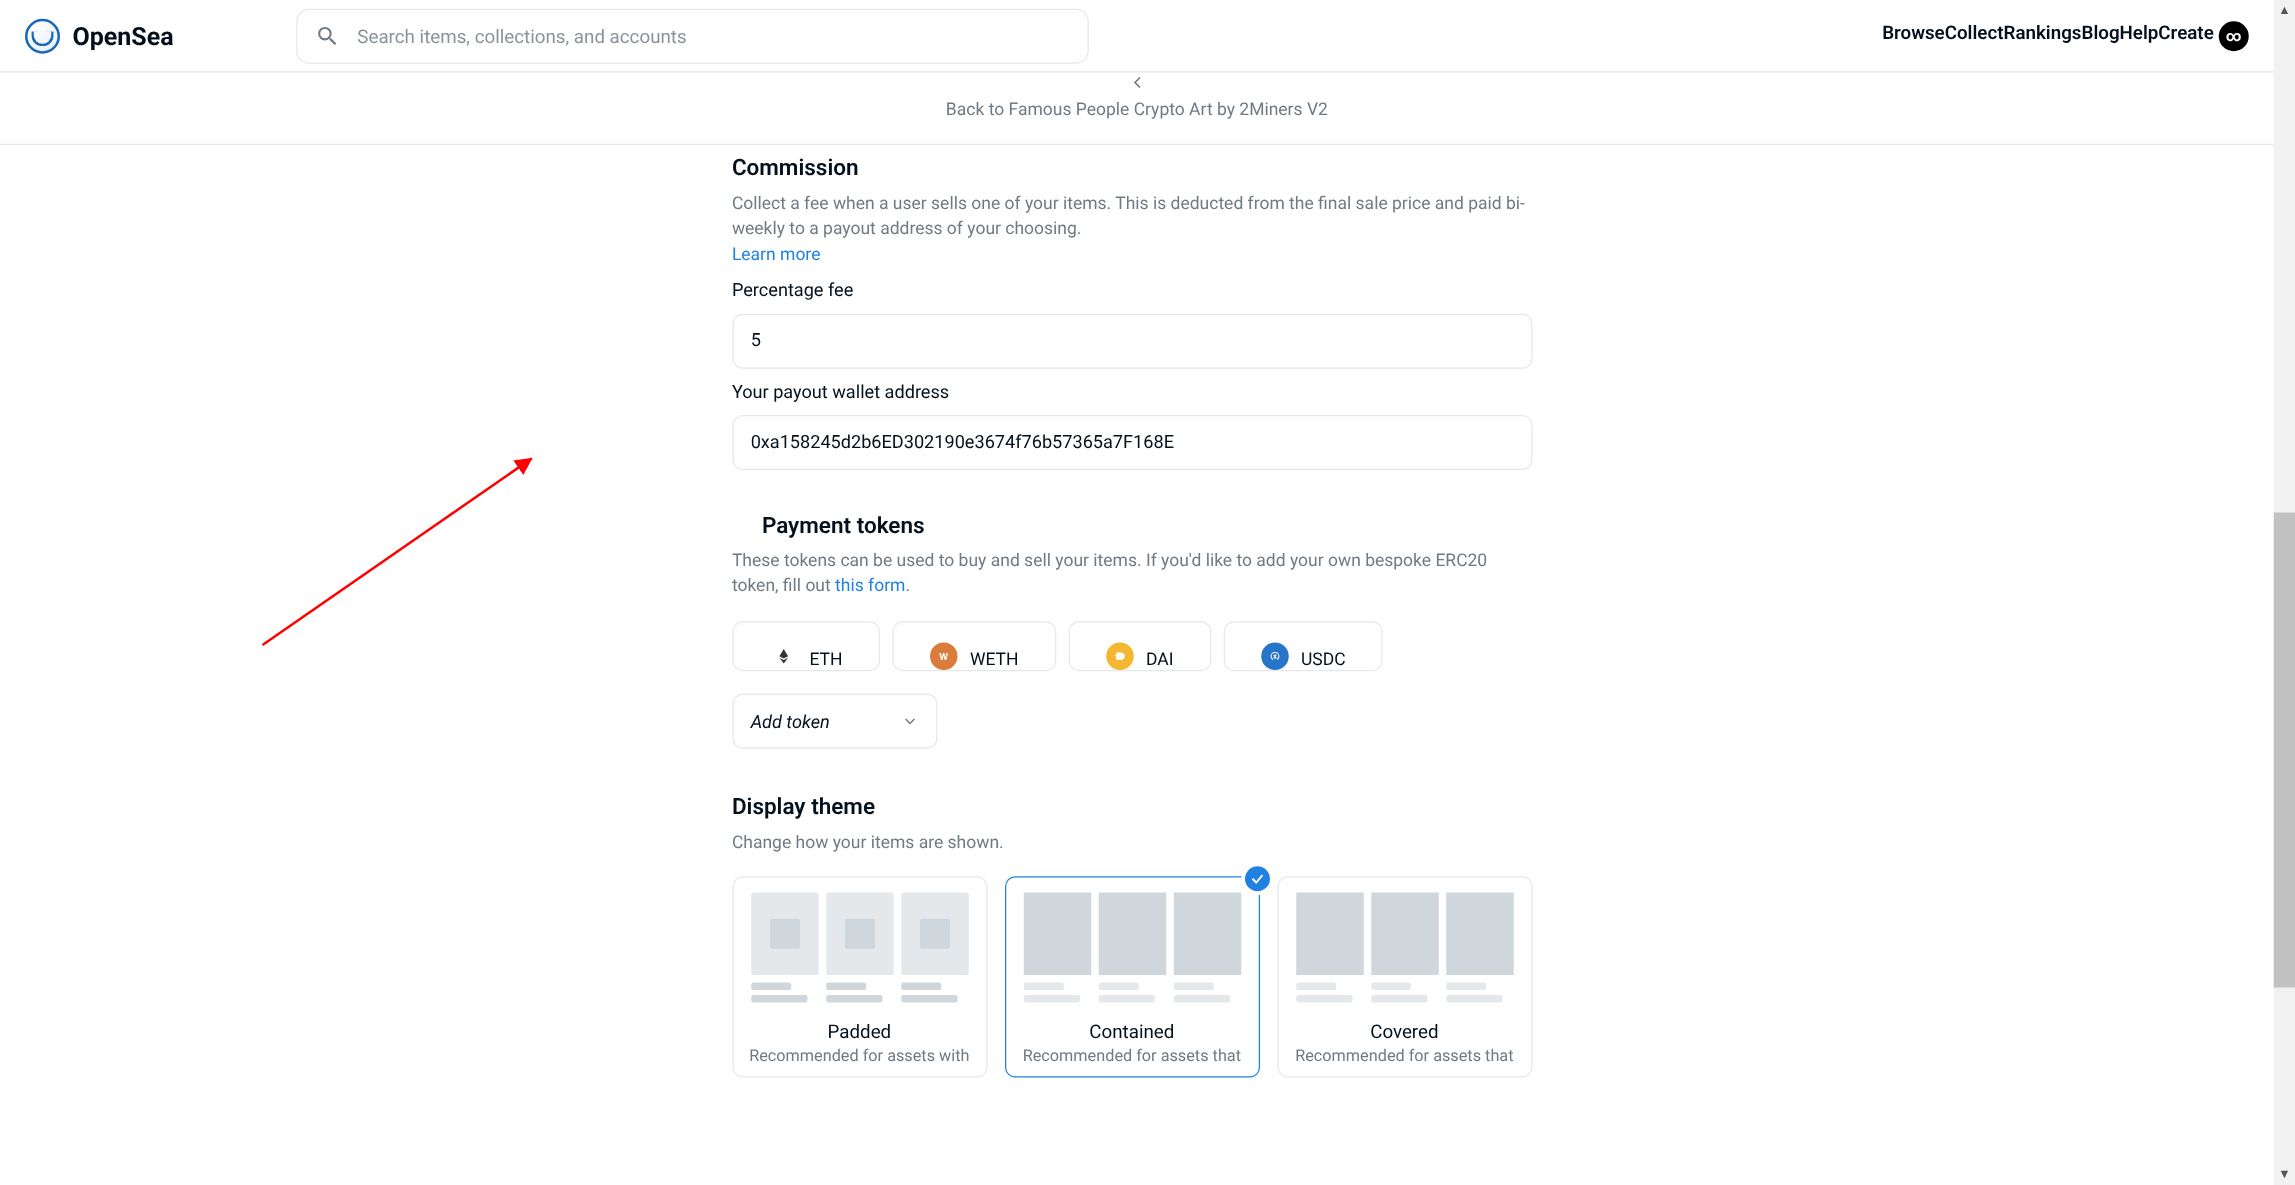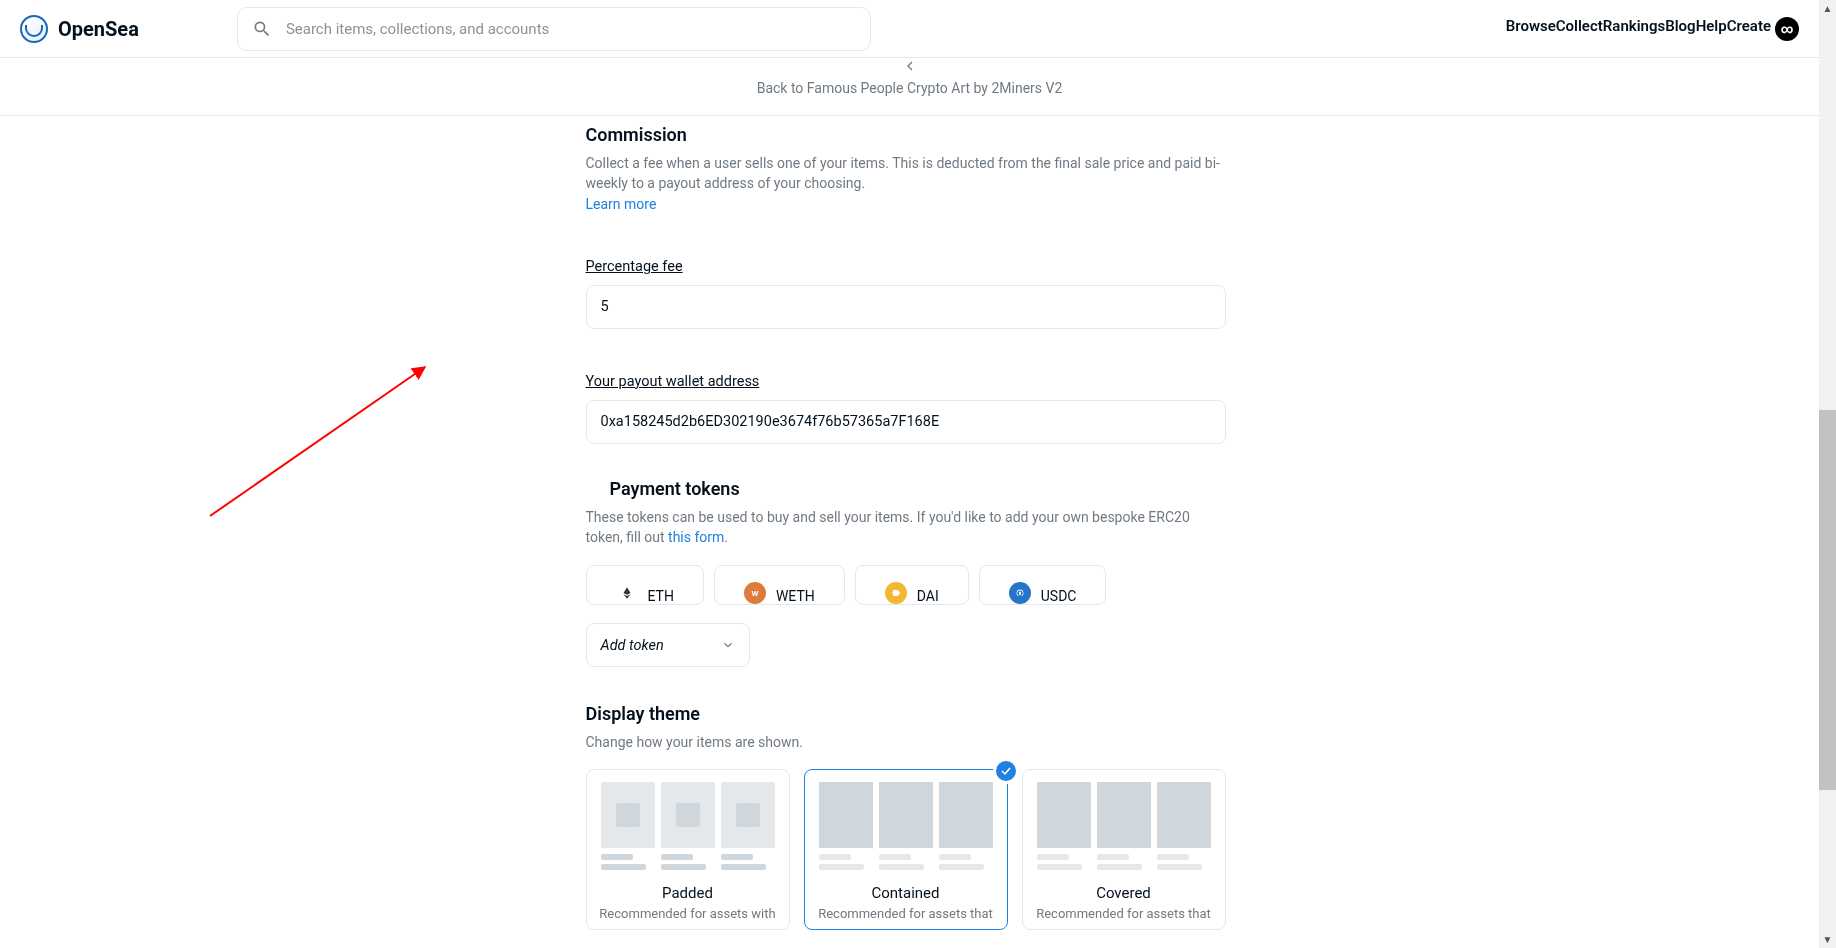--- a/index.html
+++ b/index.html
@@ -34,21 +34,21 @@
     .backbar svg { width:16px; height:16px; stroke:#707a83; }
 
     
     main { padding-top:0px; display:flex; justify-content:center; }
     .col { width:640px; margin-left:-8px; padding-top:8px; }
 
     .section-title { font-size:18px; font-weight:600; color:#04111d; margin-top:0; }
     .section-desc  { font-size:14px; color:#707a83; line-height:1.45; margin-top:8px; }
     .link { color:#2081e2; cursor:pointer; }
 
-    .field-label { font-size:14.5px; color:#04111d; margin-top:44px; margin-bottom:10px;text-decoration:underline; }
+    .field-label { font-size:14.5px; color:#04111d; margin-top:10px; margin-bottom:10px; }
     .text-input { width:100%; height:44px; border:1px solid #e5e8eb; border-radius:8px; padding:0 14px; font-size:14.5px; color:#04111d; outline:none; }
 
     
     .col > .section-title:first-child { margin-top:0; }
 
     
     .chips { display:flex; gap:10px; margin-top:18px; }
     .chip { height:40px; border:1px solid #e5e8eb; border-radius:8px; display:flex; align-items:flex-end; gap:10px; padding:0 29px; font-size:14px; color:#04111d; cursor:default; }
     .coin { width:22px; height:22px; border-radius:50%; display:flex; align-items:center; justify-content:center; flex:none; }
     .coin.eth  svg { width:14px; height:14px; }

